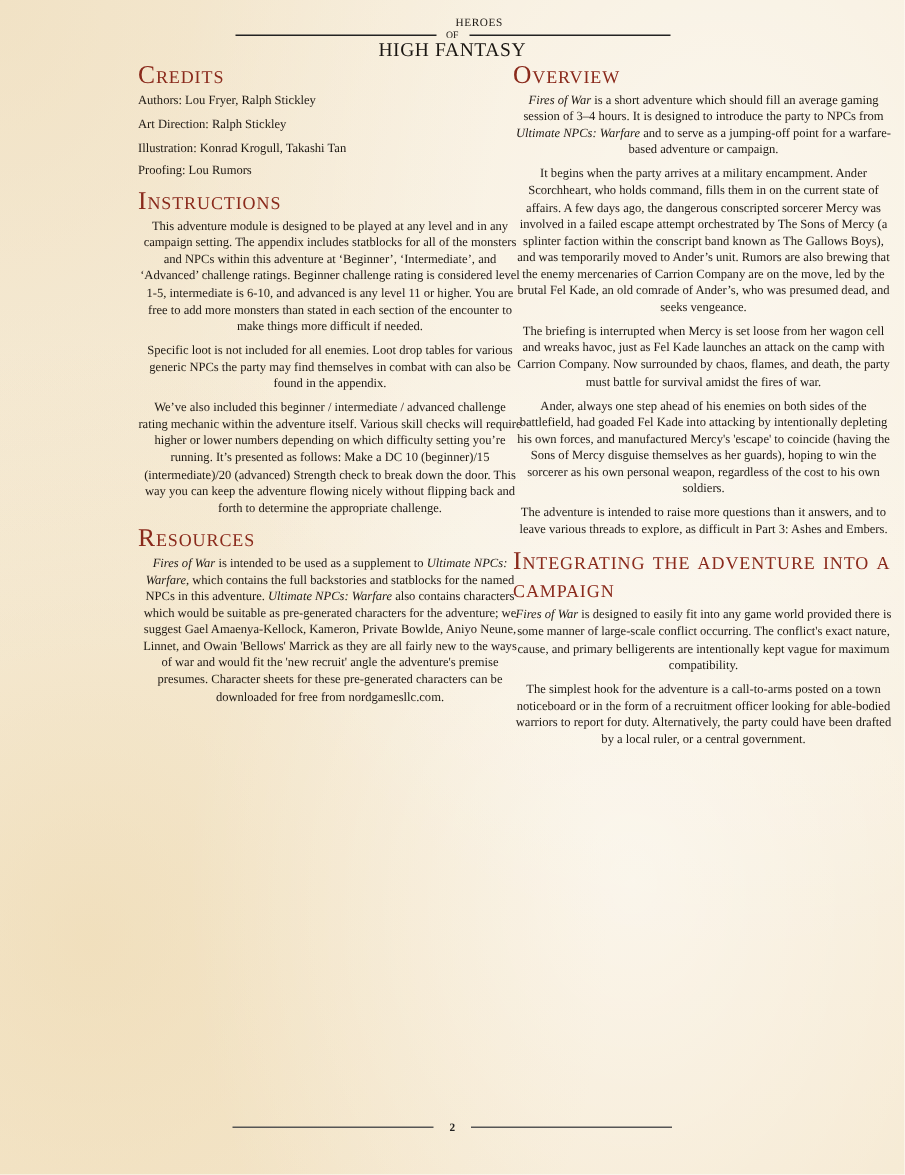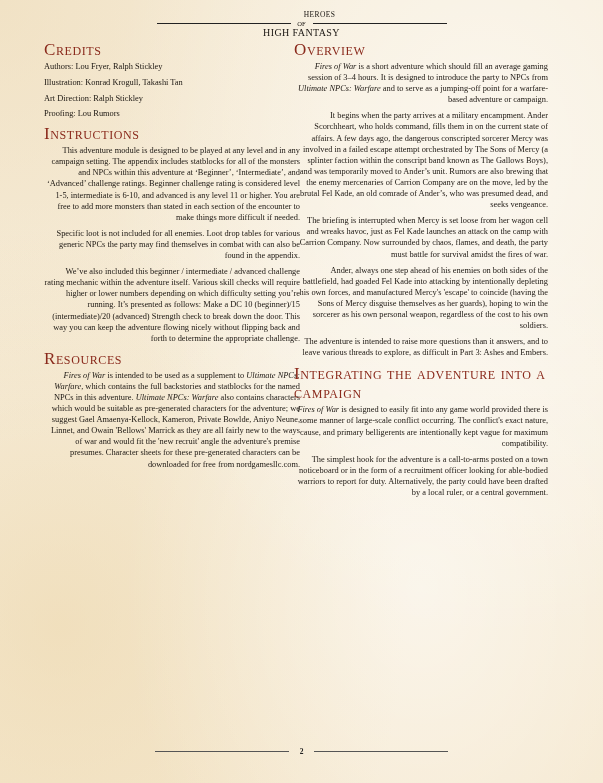--- a/index.html
+++ b/index.html
@@ -50,45 +50,46 @@
     .hdr-mid .rule.left { left: 0; width: 134px; }
     .hdr-mid .rule.right { right: 0; width: 134px; }
     .hdr-mid .of {
       position: absolute;
       left: 0; right: 0;
       text-align: center;
       font-size: 6.5px;
       line-height: 9px;
     }
     .hdr-line3 {
-      font-size: 10px;
+      font-size: 13px;
       letter-spacing: 0.4px;
       line-height: 9px;
     }
     .column {
       position: absolute;
       top: 40px;
       font-size: 8.4px;
       line-height: 11.1px;
+      margin-left: 48px;
     }
     .col-left { left: 44px; width: 256px; }
     .col-right { left: 294px; width: 254px; }
     h2.section-title {
       margin: 0 0 2px 0;
       font-family: "Liberation Serif", serif;
       font-weight: normal;
       font-variant: small-caps;
       color: #8a2a1c;
       font-size: 17px;
       line-height: 19px;
       letter-spacing: 0.6px;
     }
     p {
       margin: 0 0 5px 0;
-      text-align: right;
+      text-align: center;
     }
     .credit-line {
       margin: 0 0 4.6px 0;
       line-height: 11.2px;
     }
     .credit-label { font-weight: normal; }
     em { font-style: italic; }
     .page-footer {
       position: absolute;
       top: 746px;
@@ -128,24 +129,24 @@
 </div>
 
 <div class="column col-left">
 
   <section>
     <h2 class="section-title">Credits</h2>
     <div class="credit-line">
       <span class="credit-label">Authors:</span><span> Lou Fryer, Ralph Stickley</span>
     </div>
     <div class="credit-line">
-      <span class="credit-label">Illustration:</span><span> Konrad Krogull, Takashi Tan</span>
+      <span class="credit-label">Art Direction:</span><span> Ralph Stickley</span>
     </div>
     <div class="credit-line">
-      <span class="credit-label">Art Direction:</span><span> Ralph Stickley</span>
+      <span class="credit-label">Illustration:</span><span> Konrad Krogull, Takashi Tan</span>
     </div>
     <div class="credit-line">
       <span class="credit-label">Proofing:</span><span> Lou Rumors</span>
     </div>
   </section>
 
   <section style="margin-top:2px;">
     <h2 class="section-title">Instructions</h2>
     <p>This adventure module is designed to be played at any level and in any campaign setting. The appendix includes statblocks for all of the monsters and NPCs within this adventure at ‘Beginner’, ‘Intermediate’, and ‘Advanced’ challenge ratings. Beginner challenge rating is considered level 1-5, intermediate is 6-10, and advanced is any level 11 or higher. You are free to add more monsters than stated in each section of the encounter to make things more difficult if needed.</p>
     <p>Specific loot is not included for all enemies. Loot drop tables for various generic NPCs the party may find themselves in combat with can also be found in the appendix.</p>

